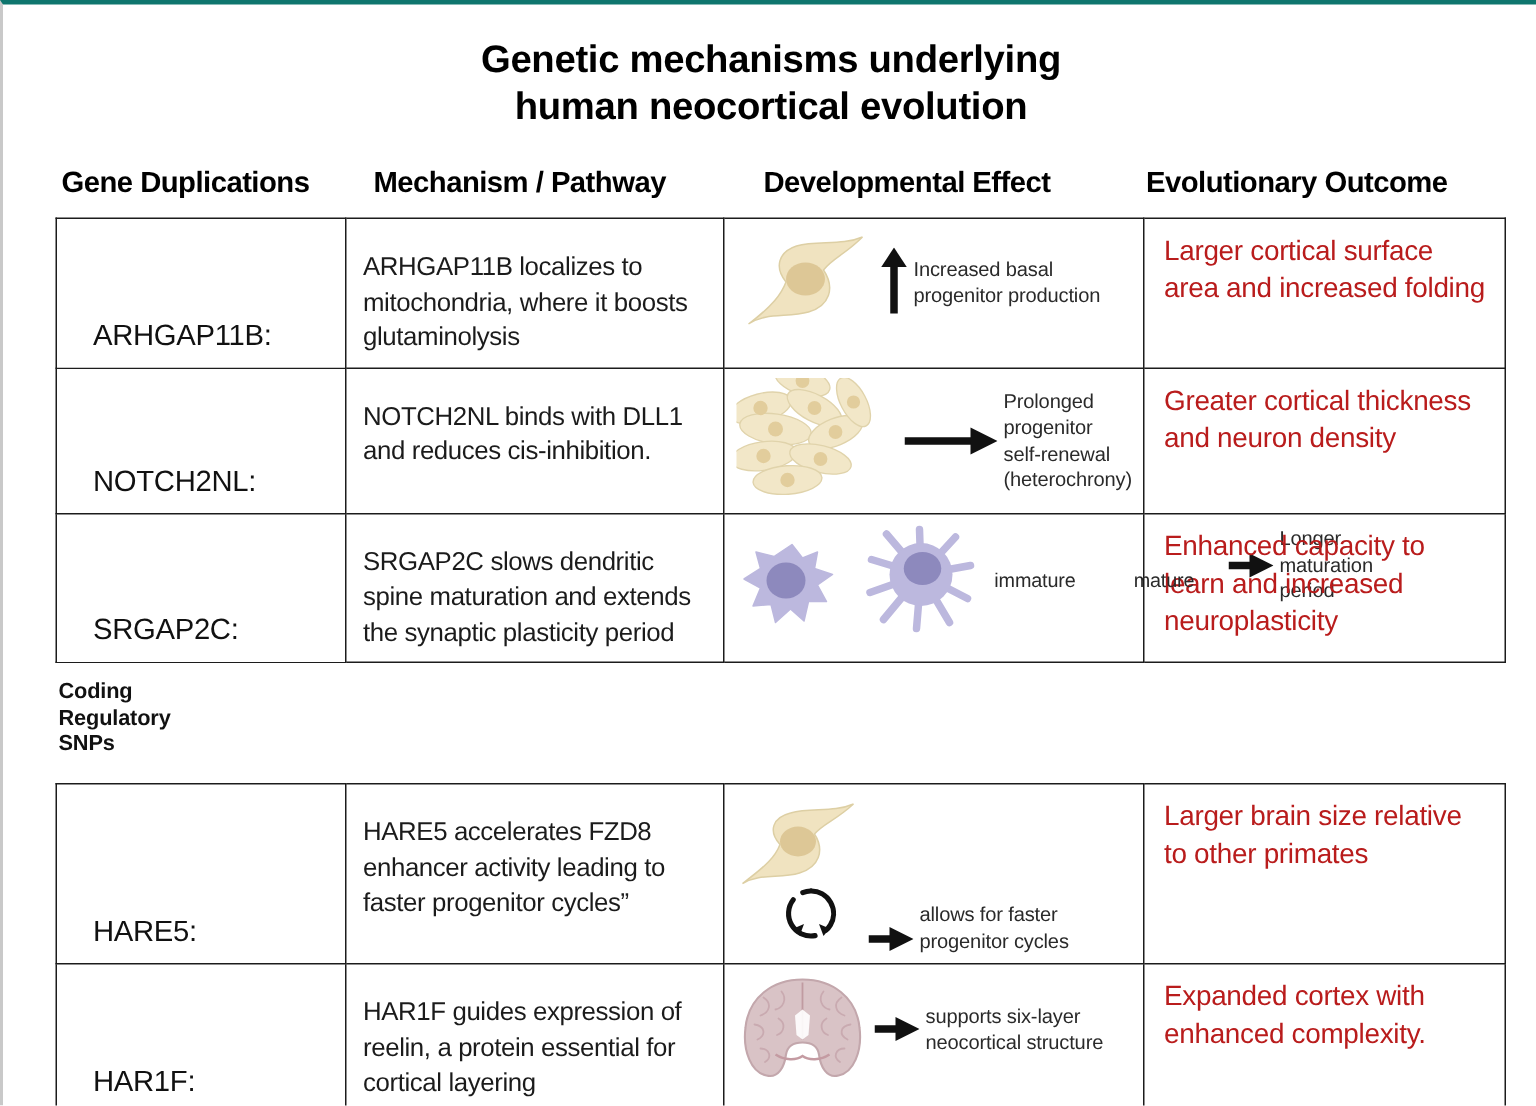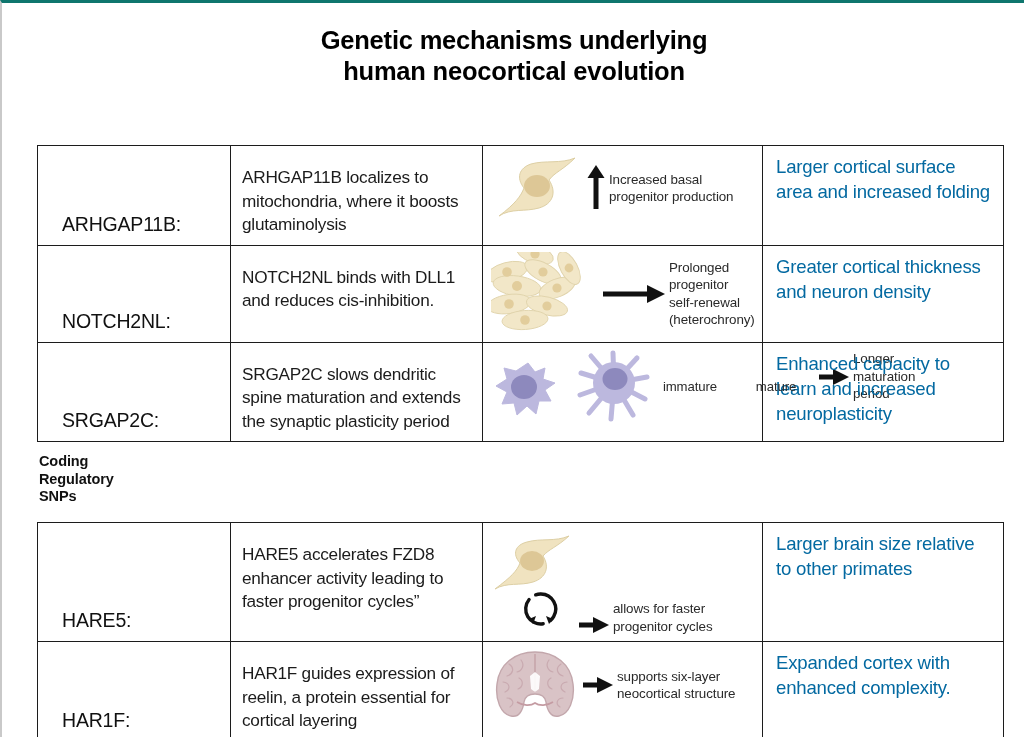--- a/index.html
+++ b/index.html
@@ -106,21 +106,21 @@
     line-height: 23.5px;
     color: #1b1b1b;
     letter-spacing: -0.25px;
     margin-top: 12px;
   }
 
   .cell-evo { padding: 8px 10px 8px 13px !important; }
   .evo-text {
     font-size: 18.6px;
     line-height: 25px;
-    color: #0369a1;
+    color: #b91c1c;
     letter-spacing: -0.2px;
   }
 
   
   .cell-dev { padding: 0 !important; }
   .dev-wrap {
     display: flex;
     align-items: center;
     width: 100%;
     height: 100%;
@@ -192,20 +192,26 @@
 </head>
 <body>
 
 <div id="page">
 
   <div id="title-block">
     <div class="title-line">Genetic mechanisms underlying</div>
     <div class="title-line">human neocortical evolution</div>
   </div>
 
+  <div id="col-headers">
+    <div class="col-head c0">Gene Duplications</div>
+    <div class="col-head c1">Mechanism / Pathway</div>
+    <div class="col-head c2">Developmental Effect</div>
+    <div class="col-head c3">Evolutionary Outcome</div>
+  </div>
 
   <table class="gtable" id="table-dup">
     <colgroup>
       <col class="c-gene">
         <col class="c-mech">
         <col class="c-dev">
         <col class="c-evo">
     </colgroup>
     <tbody>
 

